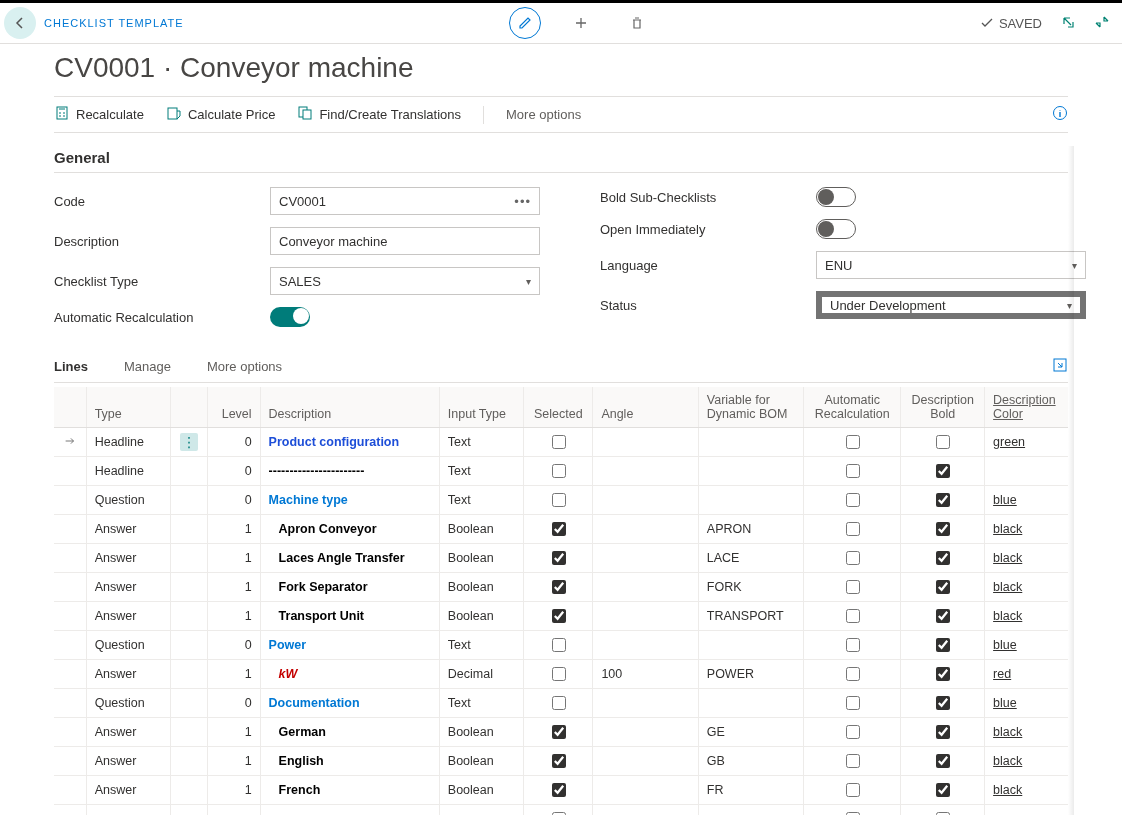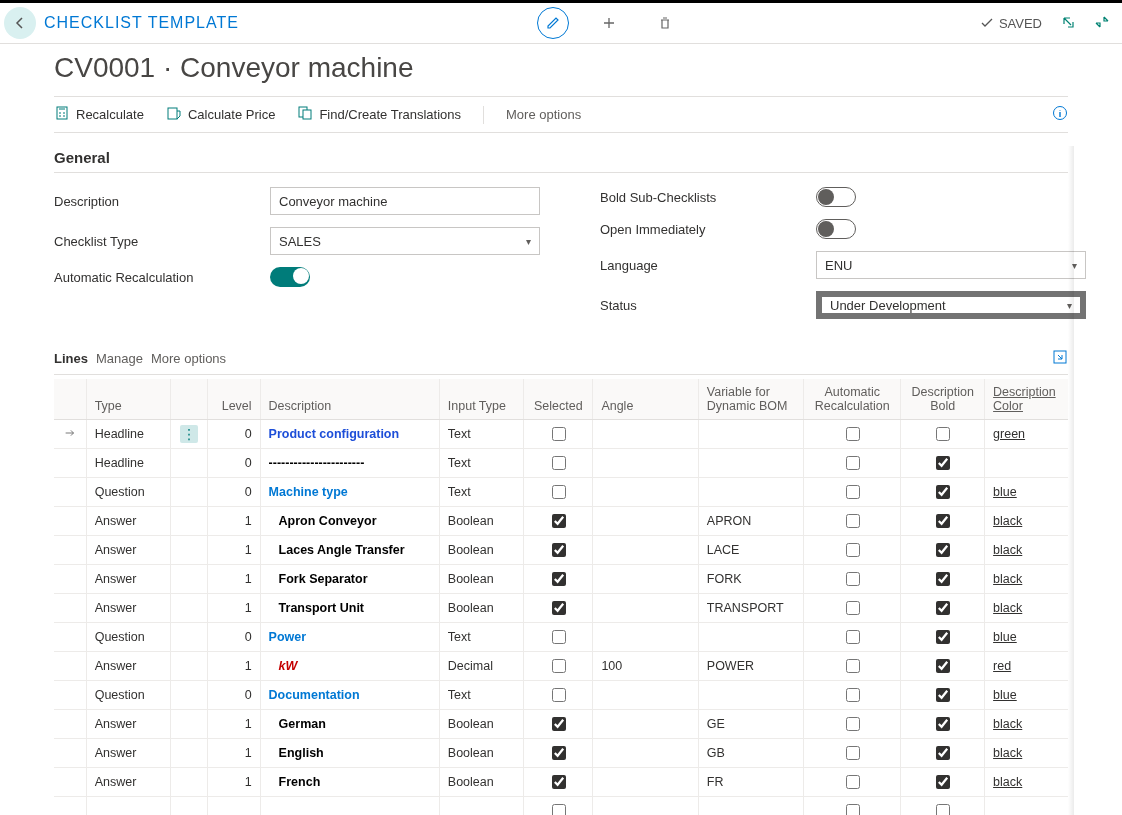--- a/index.html
+++ b/index.html
@@ -22,21 +22,21 @@
     width: 32px; height: 32px;
     border-radius: 50%;
     background: #d9f0f0;
     display: flex; align-items: center; justify-content: center;
     cursor: pointer;
     color: #555;
   }
   .breadcrumb-label {
     color: #0078d4;
     letter-spacing: 1px;
-    font-size: 16px;
+    font-size: 11px;
   }
   .toolbar-center {
     flex: 1;
     display: flex;
     justify-content: center;
     gap: 24px;
   }
   .circle-btn {
     width: 32px; height: 32px;
     border-radius: 50%;
@@ -131,21 +131,21 @@
     border-radius: 10px;
     position: relative;
     cursor: pointer;
   }
   .toggle.off { border:1px solid #605e5c; background:#fff; }
   .toggle.off .knob { left:1px; background:#605e5c; }
   .toggle.on { background: #007c7a; }
   .toggle.on .knob { right:1px; background:#fff; }
   .knob { position:absolute; top:1px; width:16px; height:16px; border-radius:50%; }
   .lines-bar {
-    display: flex; align-items:center; gap:8px;
+    display: flex; align-items:center; gap:36px;
     margin-top: 30px;
     border-bottom: 1px solid #e1dfdd;
     padding-bottom: 6px;
   }
   .lines-bar .tab { cursor:pointer; color:#605e5c; }
   .lines-bar .tab.active { font-weight:600; color:#323130; }
   .lines-bar .spacer { flex:1; }
   .lines-bar .expand-ico { color:#0078d4; cursor:pointer; }
   table {
     width: 100%;
@@ -289,20 +289,28 @@
           <circle cx="8" cy="8" r="6.5" stroke="#0078d4" fill="none"></circle>
           <path d="M8 5 V5.5 M8 7 V12" stroke="#0078d4" stroke-width="1.4"></path>
         </svg>
     </span>
   </div>
 
   <div class="section-header">General</div>
 
   <div class="form-grid">
     <div class="form-col">
+      <div class="field-row">
+        <span class="field-label">Code</span>
+        <span class="dots"></span>
+        <div class="field-input with-more">
+          <span>CV0001</span>
+          <span class="more-dots">•••</span>
+        </div>
+      </div>
       <div class="field-row">
         <span class="field-label">Description</span>
         <span class="dots"></span>
         <div class="field-input">
           <span>Conveyor machine</span>
         </div>
       </div>
       <div class="field-row">
         <span class="field-label">Checklist Type</span>
         <span class="dots"></span>

